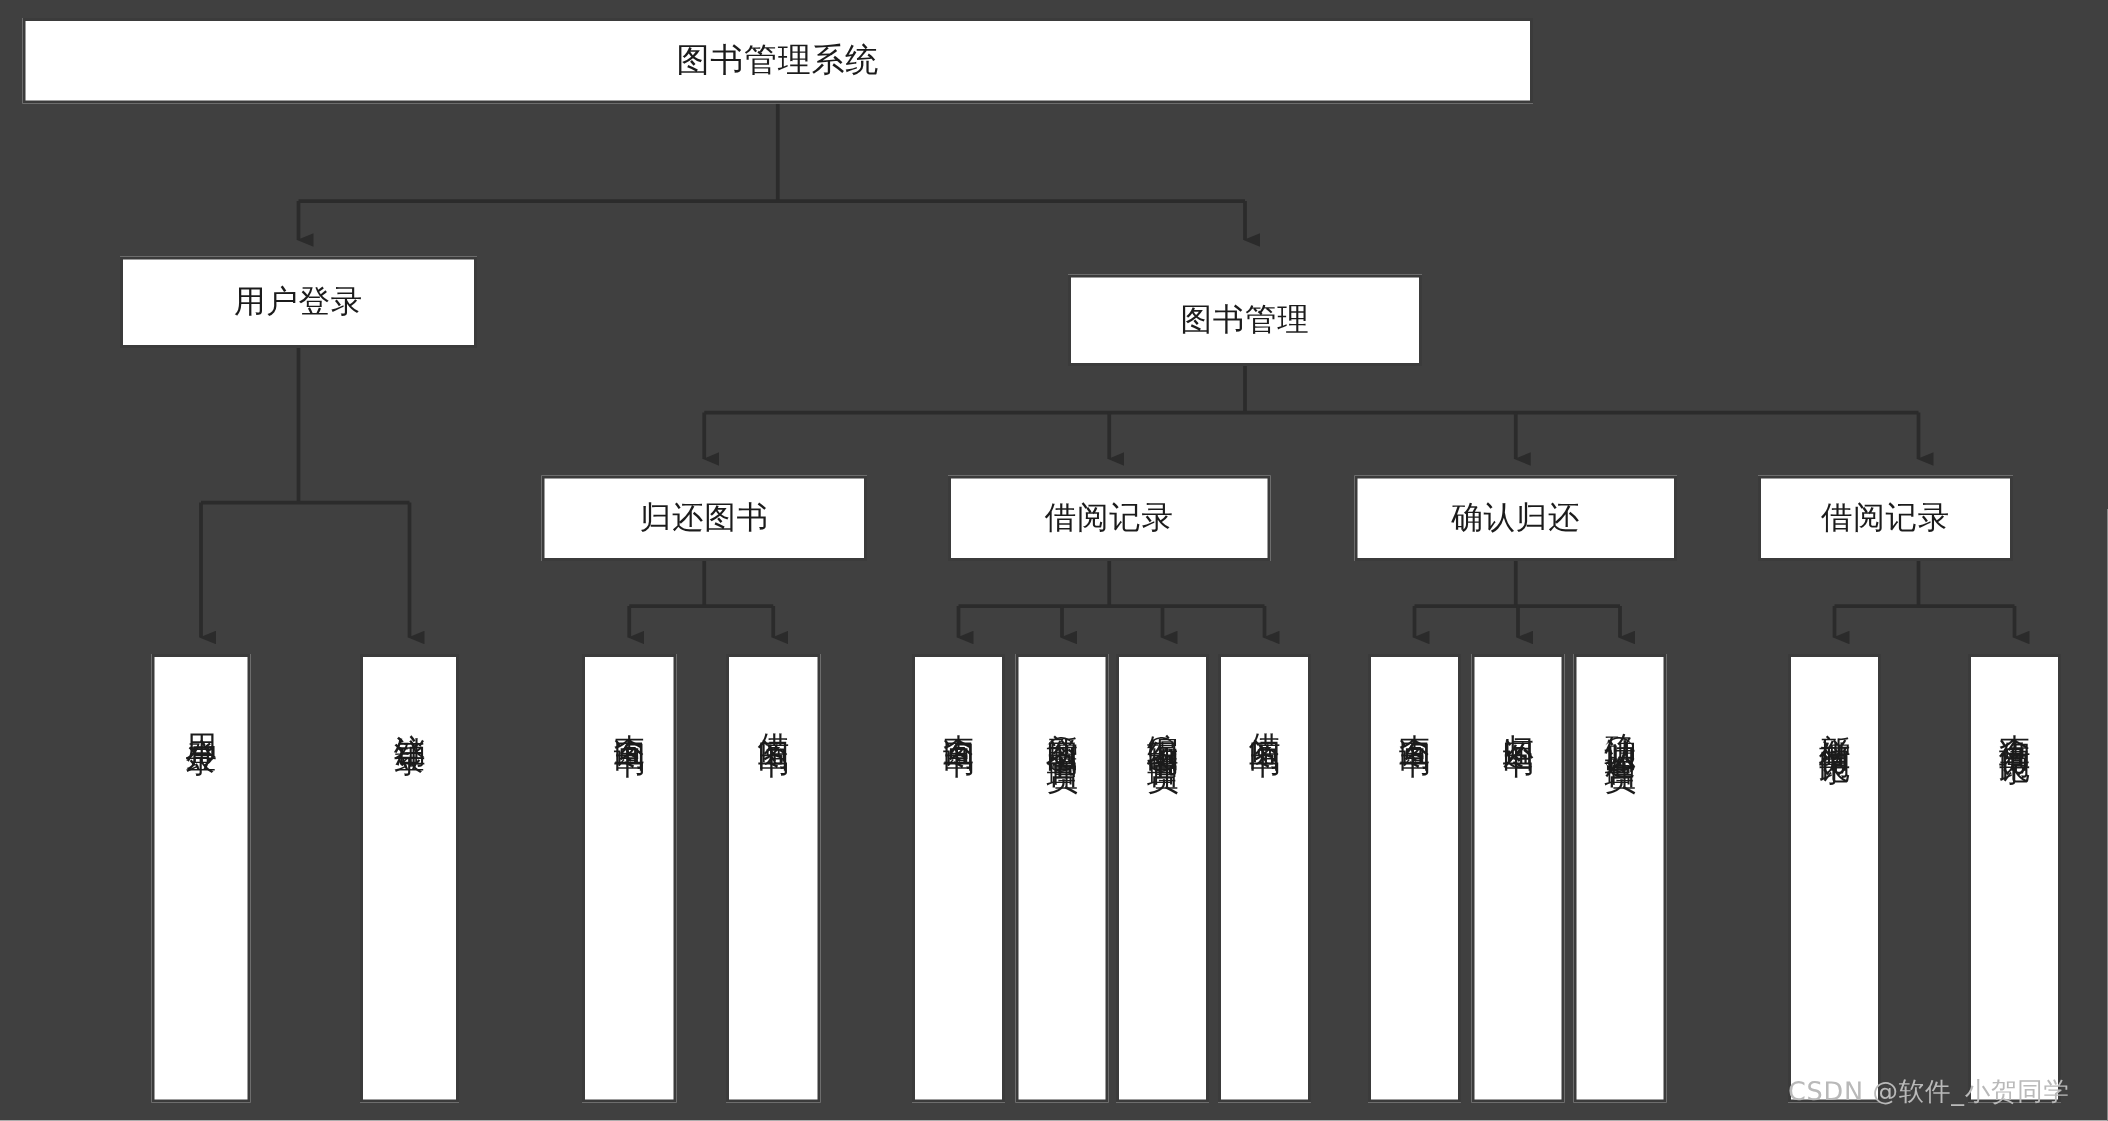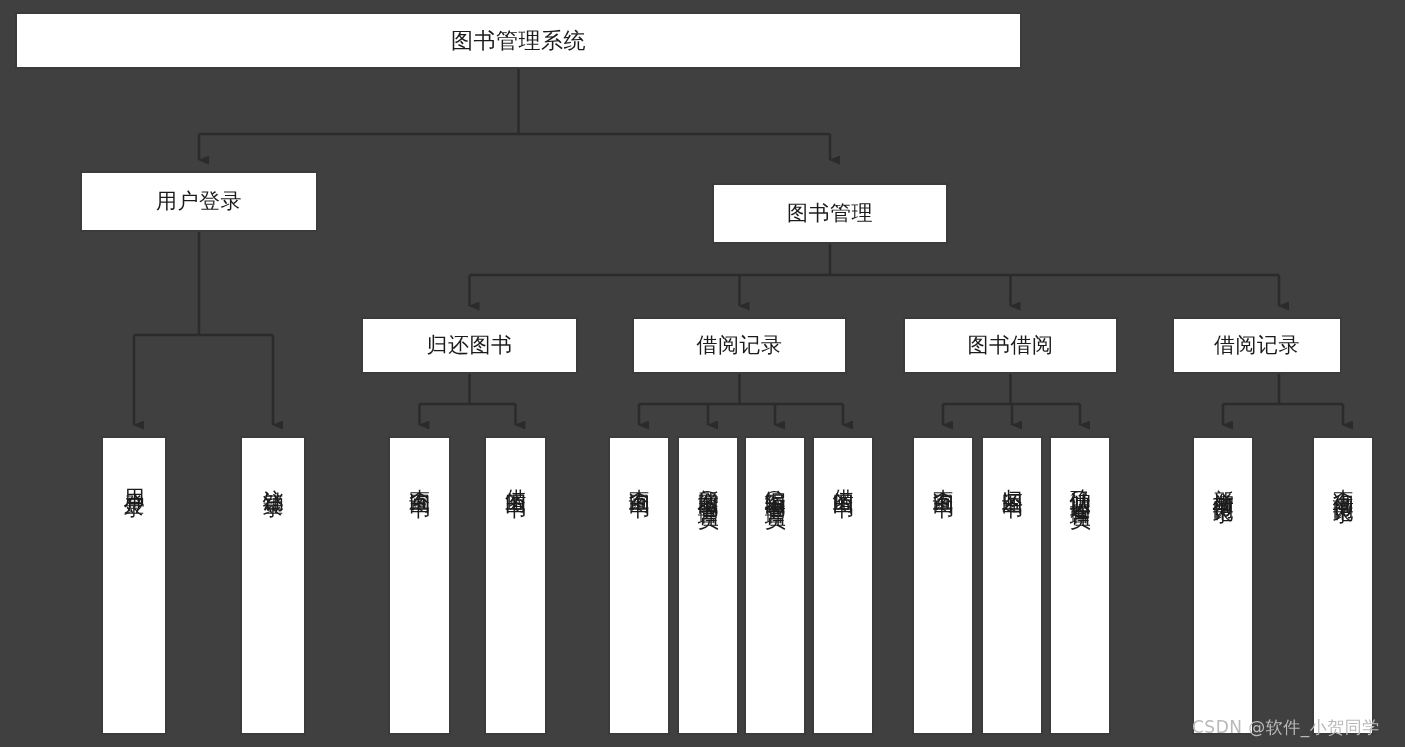--- a/index.html
+++ b/index.html
@@ -128,21 +128,21 @@
       <div class="node horiz" style="left: 712px; top: 171px; width: 236px; height: 61px; border-color: rgb(59, 59, 59); background: rgb(255, 255, 255); margin-top: 12px;">
         <span class="node-label" style="color: rgb(27, 27, 27);">图书管理</span>
       </div>
       <div class="node horiz" style="left: 361px; top: 317px; width: 217px; height: 57px; border-color: rgb(59, 59, 59); background: rgb(255, 255, 255);">
         <span class="node-label" style="color: rgb(27, 27, 27);">归还图书</span>
       </div>
       <div class="node horiz" style="left: 632px; top: 317px; width: 215px; height: 57px; border-color: rgb(59, 59, 59); background: rgb(255, 255, 255);">
         <span class="node-label" style="color: rgb(27, 27, 27);">借阅记录</span>
       </div>
       <div class="node horiz" style="left: 903px; top: 317px; width: 215px; height: 57px; border-color: rgb(59, 59, 59); background: rgb(255, 255, 255);">
-        <span class="node-label" style="color: rgb(27, 27, 27);">图书借阅</span>
+        <span class="node-label" style="color: rgb(27, 27, 27);">确认归还</span>
       </div>
       <div class="node horiz" style="left: 1172px; top: 317px; width: 170px; height: 57px; border-color: rgb(59, 59, 59); background: rgb(255, 255, 255);">
         <span class="node-label" style="color: rgb(27, 27, 27);">借阅记录</span>
       </div>
       <div class="node vert" style="left: 101px; top: 436px; width: 66px; height: 299px; border-color: rgb(59, 59, 59); background: rgb(255, 255, 255);">
         <span class="node-label" style="color: rgb(27, 27, 27);">用户登录</span>
       </div>
       <div class="node vert" style="left: 240px; top: 436px; width: 66px; height: 299px; border-color: rgb(59, 59, 59); background: rgb(255, 255, 255);">
         <span class="node-label" style="color: rgb(27, 27, 27);">注销登录</span>
       </div>

